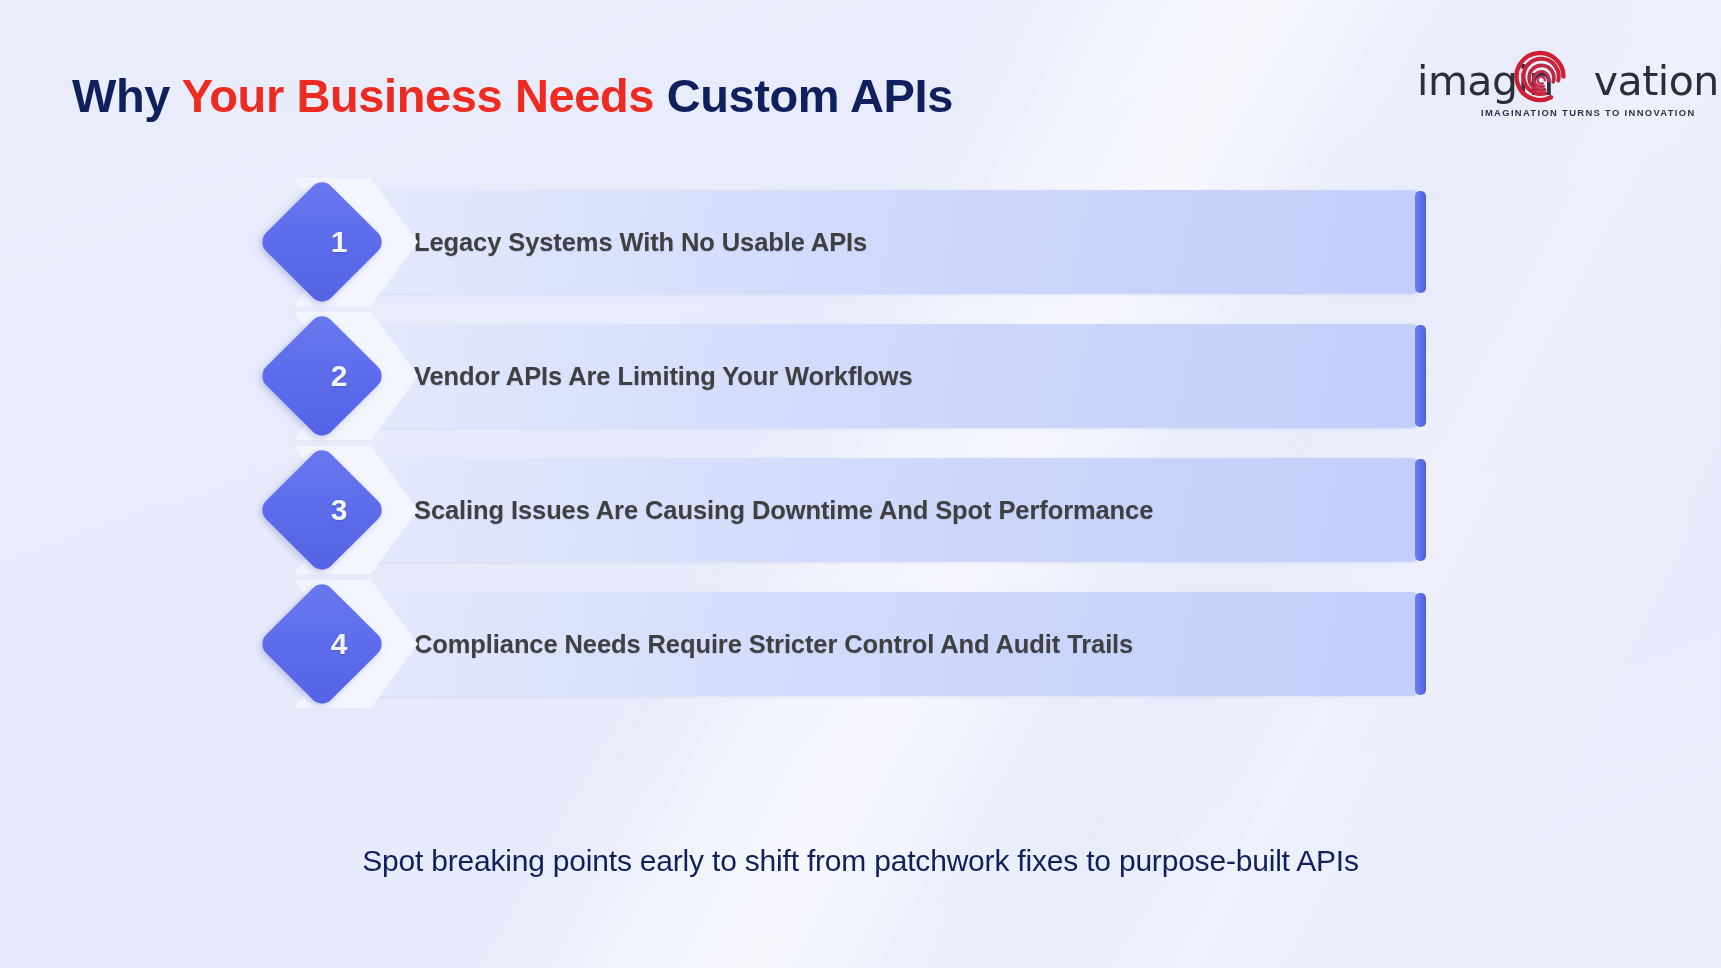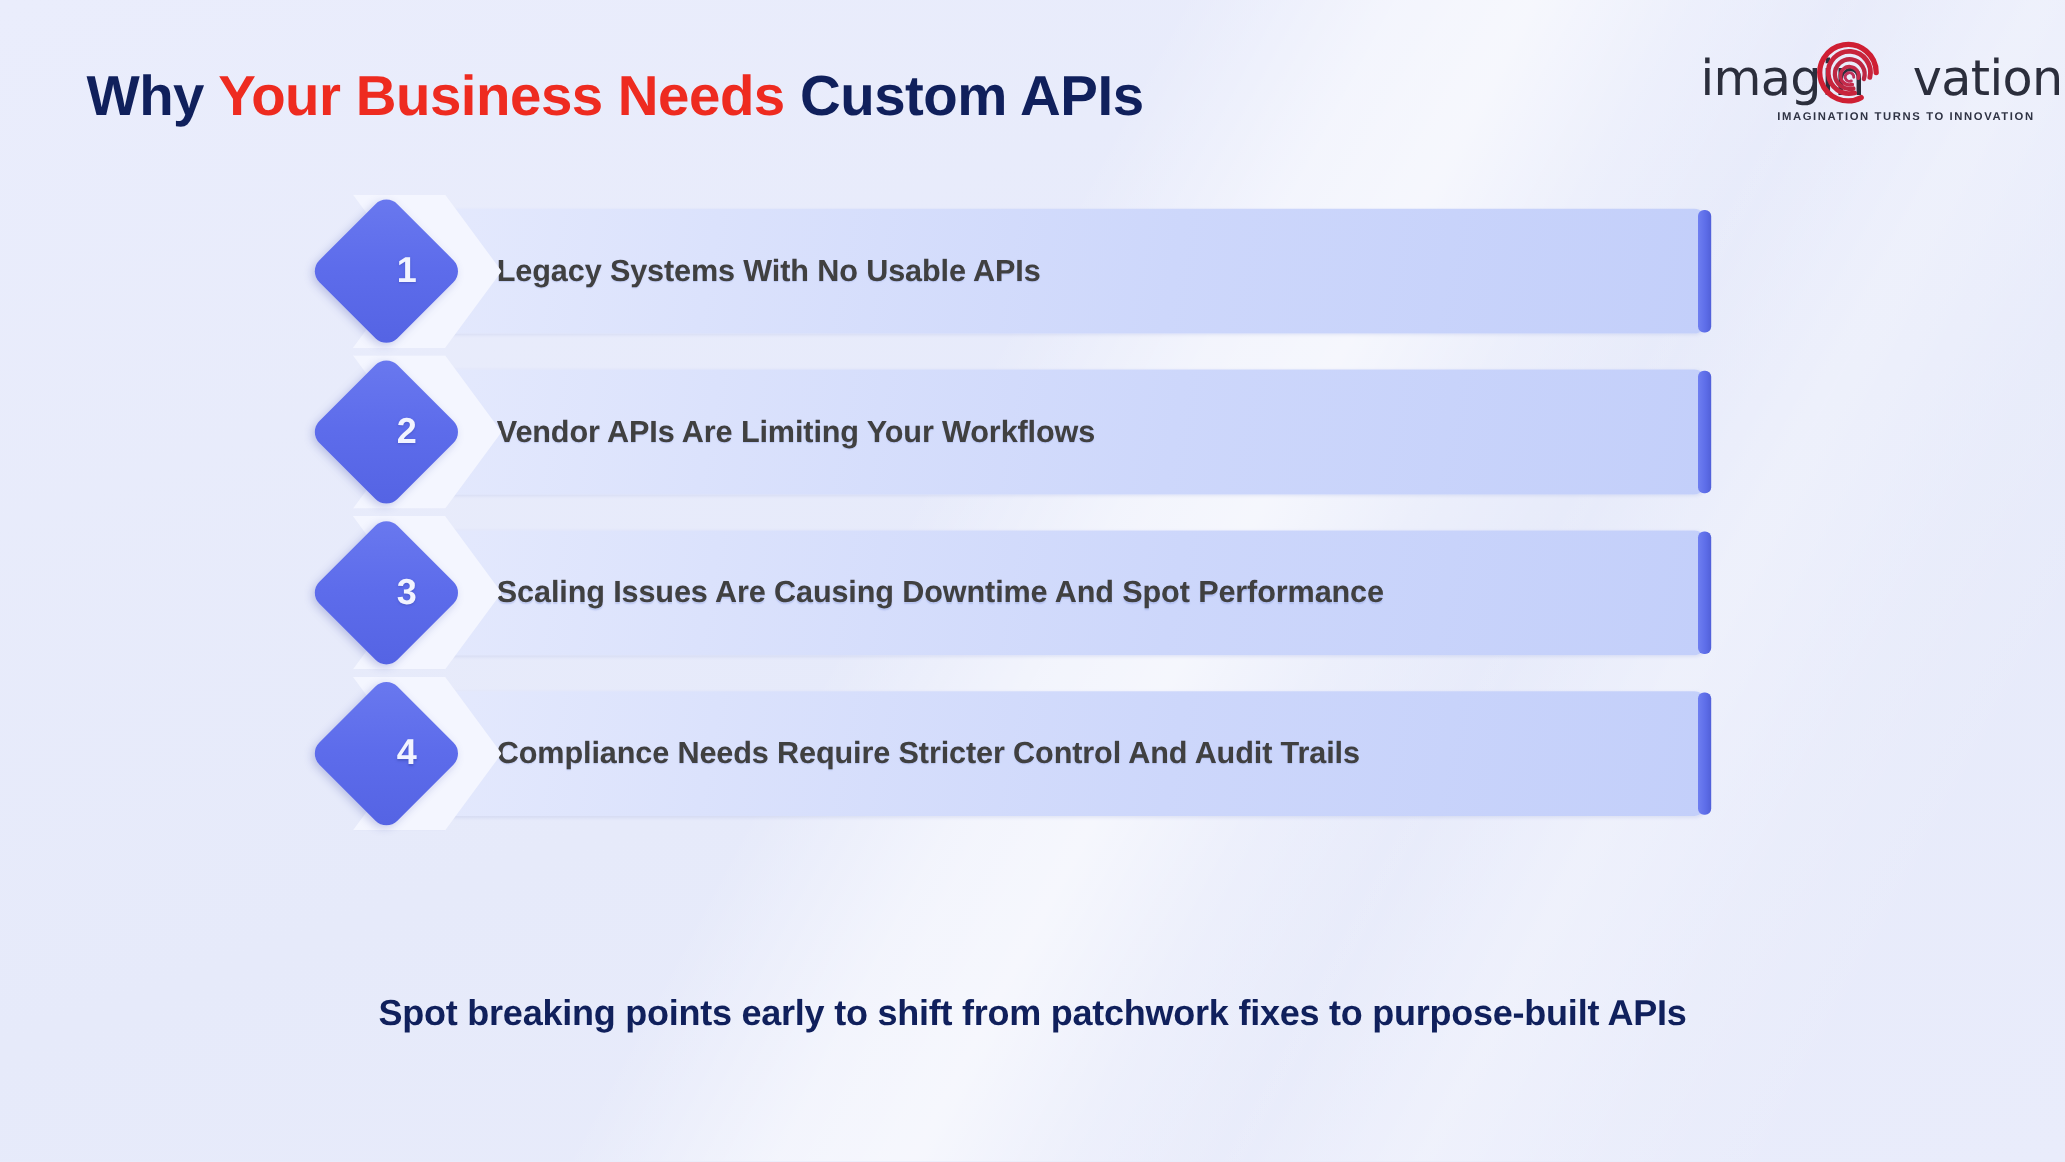--- a/index.html
+++ b/index.html
@@ -35,21 +35,21 @@
     position:absolute;
     inset:0;
     background:linear-gradient(118deg,
         rgba(255,255,255,0)   0%,
         rgba(255,255,255,0)   68%,
         rgba(255,255,255,.30) 76%,
         rgba(255,255,255,.10) 83%,
         rgba(255,255,255,0)   90%);
   }
 
-  #page { position:absolute; inset:0; }
+  #page { position:absolute; inset:0;margin-top:16px; }
 
   
   #page-title {
     position:absolute;
     left:72px;
     top:52px;
     font-size:47px;
     font-weight:bold;
     letter-spacing:-0.4px;
     white-space:nowrap;
@@ -190,21 +190,21 @@
   }
   #takeaway-heading {
     font-size:30px;
     font-weight:bold;
     color:#ee2b20;
     letter-spacing:-0.1px;
   }
   #takeaway-text {
     margin-top:20px;
     font-size:30px;
-    font-weight:bold;
+    font-weight:normal;
     color:#10205c;
     letter-spacing:-0.2px;
   }
 </style>
 </head>
 <body>
 
 <div id="bg-canvas">
   <div id="bg-streak-b"></div>
 </div>

